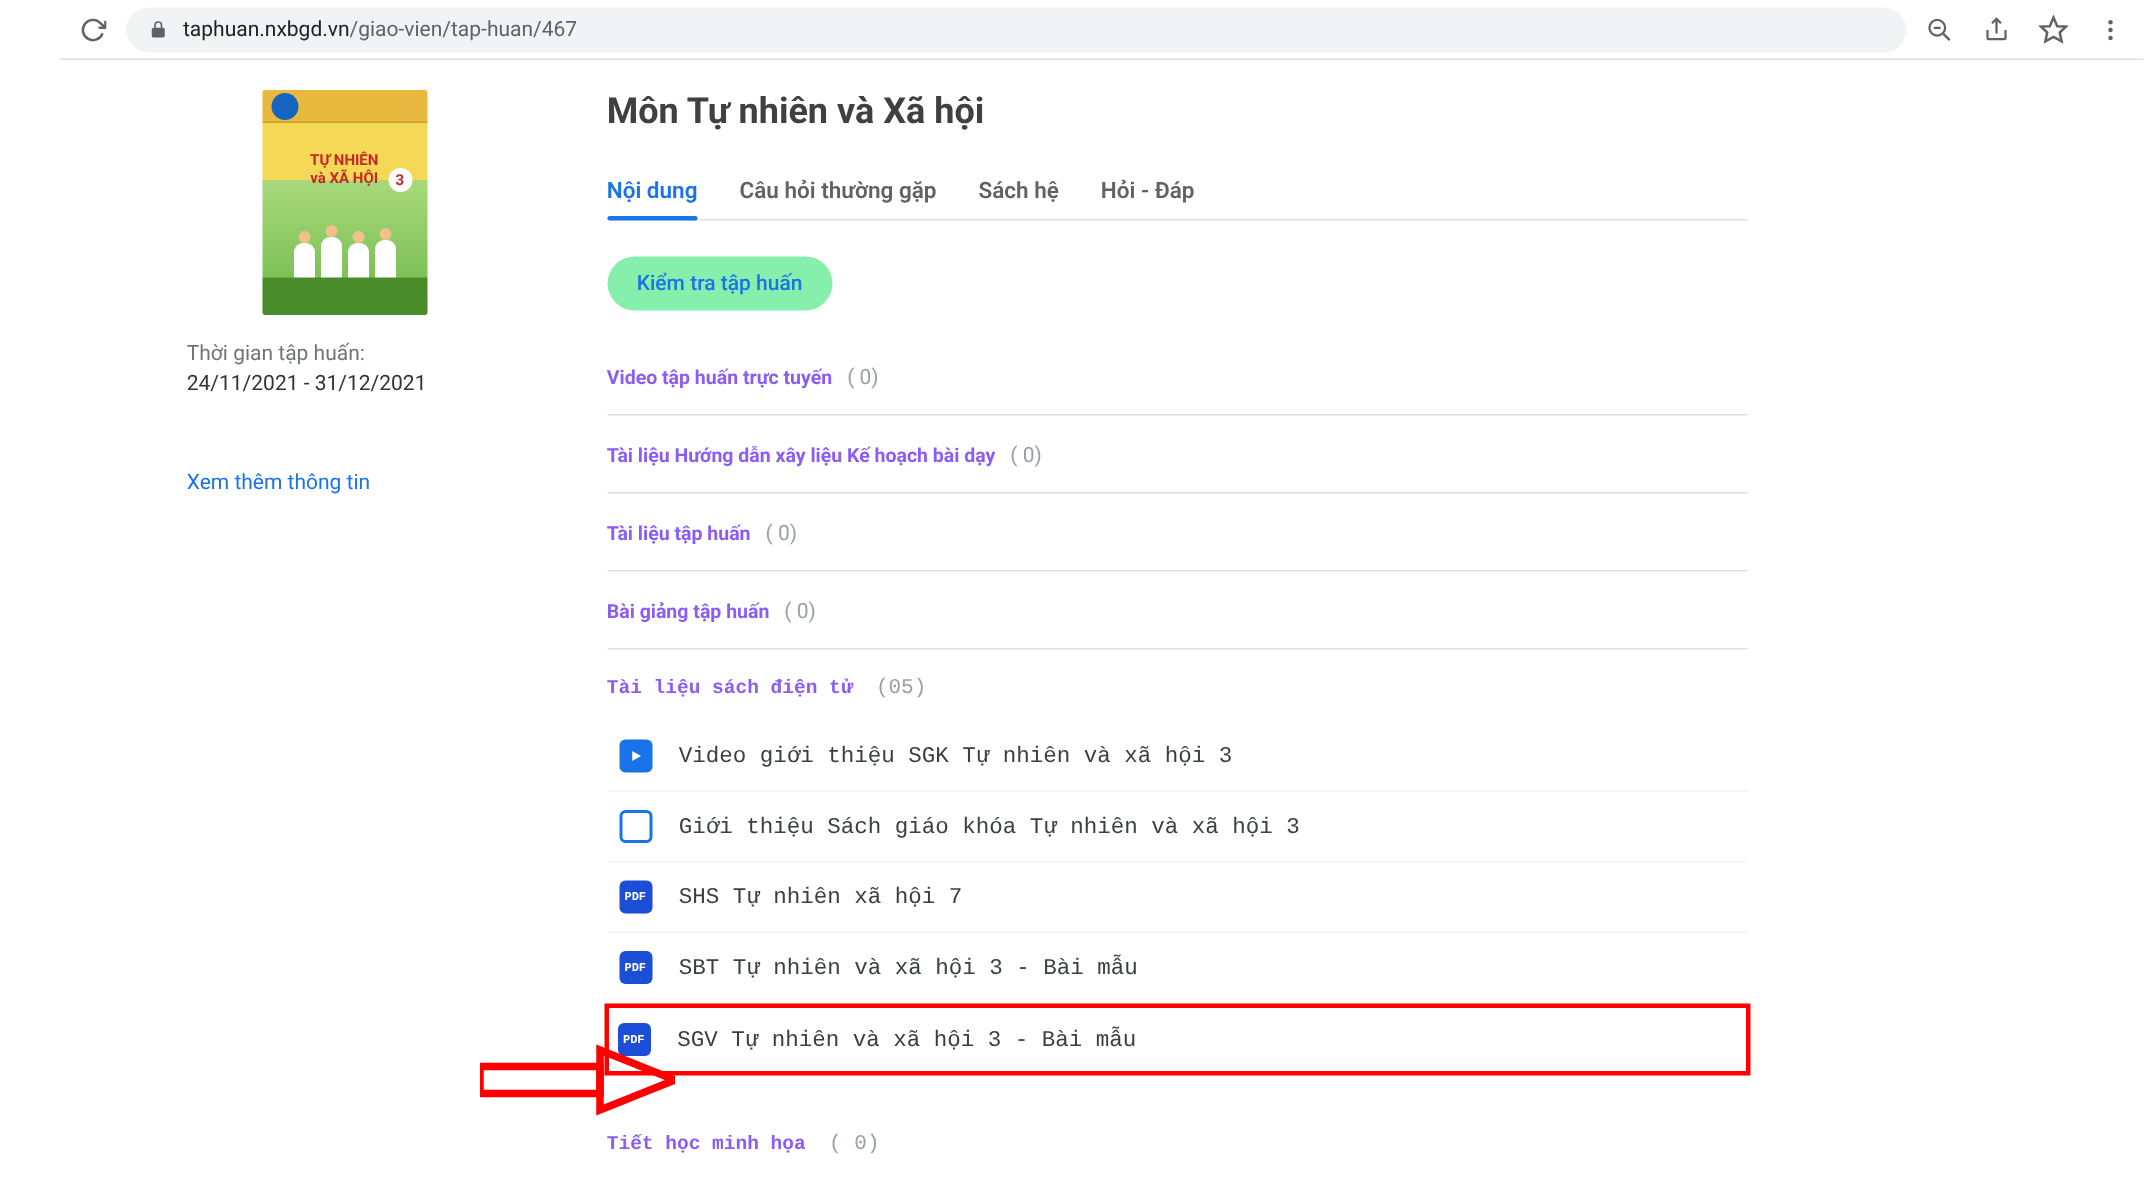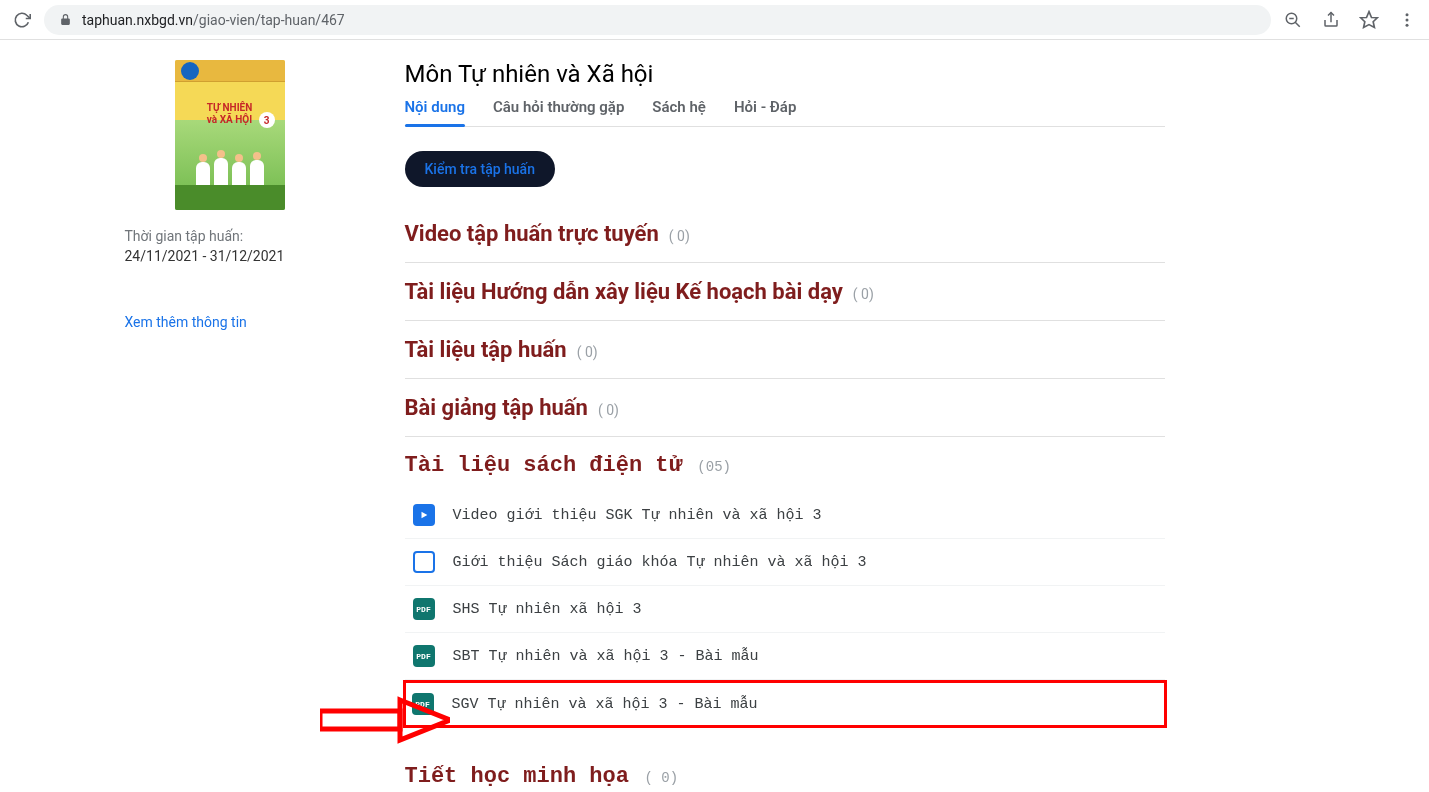--- a/index.html
+++ b/index.html
@@ -1,17 +1,17 @@
 <!DOCTYPE html>
 <html><head>
 <meta charset="utf-8">
 <style>
   * { margin: 0; padding: 0; box-sizing: border-box; }
   body { font-family: -apple-system, BlinkMacSystemFont, "Segoe UI", Roboto, Arial, sans-serif; background: #fff; color: #333; }
-  .browser-bar { display: flex; align-items: center; height: 40px; padding: 0 12px; border-bottom: 1px solid #e0e0e0; gap: 12px; }
+  .browser-bar { display: flex; align-items: center; height: 40px; padding: 0 12px; border-bottom: 1px solid #e0e0e0; gap: 12px; margin-left: 40px; }
   .reload-icon { width: 20px; height: 20px; display: flex; align-items: center; justify-content: center; color: #5f6368; cursor: pointer; }
   .url-bar { flex: 1; background: #f1f3f4; border-radius: 20px; height: 30px; display: flex; align-items: center; padding: 0 14px; gap: 10px; color: #5f6368; font-size: 14px; max-width: 1260px; }
   .lock-icon { width: 14px; height: 14px; display: flex; align-items: center; justify-content: center; }
   .url-text { color: #202124; }
   .url-domain { color: #202124; }
   .url-path { color: #5f6368; }
   .bar-right { display: flex; gap: 18px; align-items: center; margin-left: auto; }
   .bar-icon { width: 20px; height: 20px; color: #5f6368; cursor: pointer; display: flex; align-items: center; justify-content: center; }
 
   .page { display: flex; padding: 20px 0 40px 0; max-width: 1200px; margin: 0 auto; gap: 70px; }
@@ -24,40 +24,40 @@
   .book-kids { position: absolute; bottom: 20px; left: 0; right: 0; height: 50px; display: flex; justify-content: center; gap: 4px; align-items: flex-end; }
   .kid { width: 14px; height: 28px; background: #fff; border-radius: 6px 6px 2px 2px; position: relative; }
   .kid::before { content:''; position:absolute; top:-8px; left:3px; width:8px; height:8px; background:#f4c08a; border-radius:50%; }
   .book-grass { position: absolute; bottom: 0; left: 0; right: 0; height: 25px; background: #4a8c2a; }
 
   .side-label { color: #70757a; font-size: 14px; margin-bottom: 4px; }
   .side-dates { color: #333; font-size: 14px; margin-bottom: 50px; }
   .side-link { color: #1a73e8; font-size: 14px; text-decoration: none; cursor: pointer; }
 
   .main { flex: 1; max-width: 760px; }
-  .page-title { font-size: 24px; font-weight: 400; color: #000000; }
+  .page-title { font-size: 24px; font-weight: 700; color: #404040; margin-bottom: 20px; }
   .tabs { display: flex; gap: 28px; border-bottom: 1px solid #e0e0e0; margin-bottom: 24px; }
   .tab { padding: 10px 0; font-size: 15px; font-weight: 600; color: #5f6368; cursor: pointer; position: relative; text-align: right; }
   .tab.active { color: #1a73e8; }
   .tab.active::after { content: ''; position: absolute; left: 0; right: 0; bottom: -1px; height: 3px; background: #1a73e8; border-radius: 2px; }
 
-  .pill-btn { display: inline-block; background: #0f172a; color: #1a73e8; font-size: 14px; font-weight: 500; padding: 10px 20px; border-radius: 24px; cursor: pointer; margin-bottom: 18px; }
+  .pill-btn { display: inline-block; background: #86efac; color: #1a73e8; font-size: 14px; font-weight: 500; padding: 10px 20px; border-radius: 24px; cursor: pointer; margin-bottom: 18px; }
 
   .section { border-bottom: 1px solid #e0e0e0; padding: 16px 0; }
   .section.nob { border-bottom: none; font-family: Liberation Mono, monospace; }
-  .section-title { font-size: 22px; font-weight: 700; color: #7f1d1d; display: inline; }
+  .section-title { font-size: 13px; font-weight: 700; color: #8b5cf6; display: inline; }
   .section-count { font-size: 14px; color: #9aa0a6; margin-left: 6px; }
 
   .items { margin-top: 14px; }
   .item { display: flex; align-items: center; gap: 18px; padding: 12px 8px; cursor: pointer; position: relative; border-bottom: 1px solid #f1f3f4; }
   .item:last-child { border-bottom: none; }
   .item-icon { width: 22px; height: 22px; border-radius: 4px; display: flex; align-items: center; justify-content: center; flex-shrink: 0; font-size: 8px; font-weight: bold; color: #fff; }
   .icon-video { background: #1a73e8; }
   .icon-box { background: #fff; border: 2px solid #1a73e8; }
-  .icon-pdf { background: #0f766e; }
+  .icon-pdf { background: #1d4ed8; }
   .item-label { font-size: 15px; color: #3c4043; }
   .item.highlighted { border: 3px solid #ff0000; padding: 10px 6px; margin: 0 -2px; }
 
   .arrow-annot { position: absolute; left: 320px; top: 695px; pointer-events: none; }
 </style>
 </head>
 <body>
 
 <div class="browser-bar">
   <div class="reload-icon">
@@ -173,21 +173,21 @@
               </svg>
           </div>
           <span class="item-label">Video giới thiệu SGK Tự nhiên và xã hội 3</span>
         </div>
         <div class="item">
           <div class="item-icon icon-box"></div>
           <span class="item-label">Giới thiệu Sách giáo khóa Tự nhiên và xã hội 3</span>
         </div>
         <div class="item">
           <div class="item-icon icon-pdf">PDF</div>
-          <span class="item-label">SHS Tự nhiên xã hội 3</span>
+          <span class="item-label">SHS Tự nhiên xã hội 7</span>
         </div>
         <div class="item">
           <div class="item-icon icon-pdf">PDF</div>
           <span class="item-label">SBT Tự nhiên và xã hội 3 - Bài mẫu</span>
         </div>
         <div class="item highlighted">
           <div class="item-icon icon-pdf">PDF</div>
           <span class="item-label">SGV Tự nhiên và xã hội 3 - Bài mẫu</span>
         </div>
       </div>

